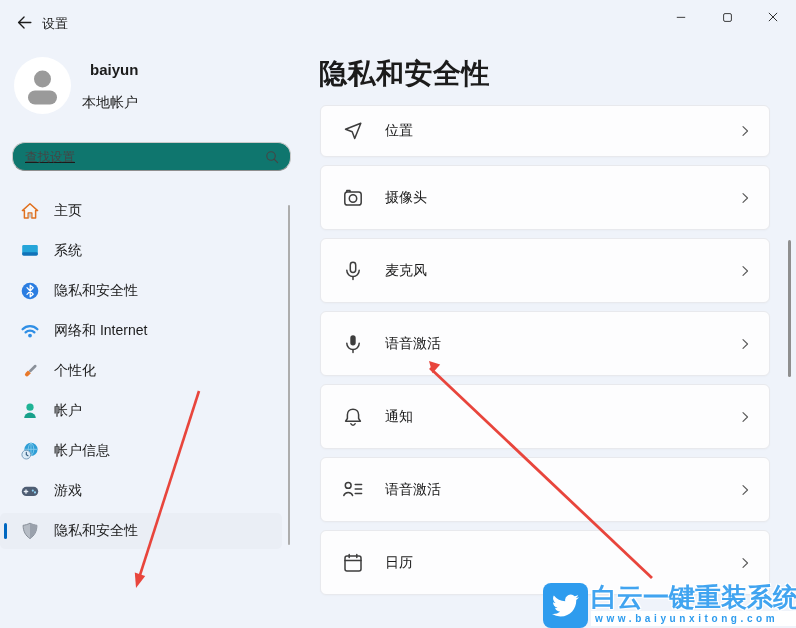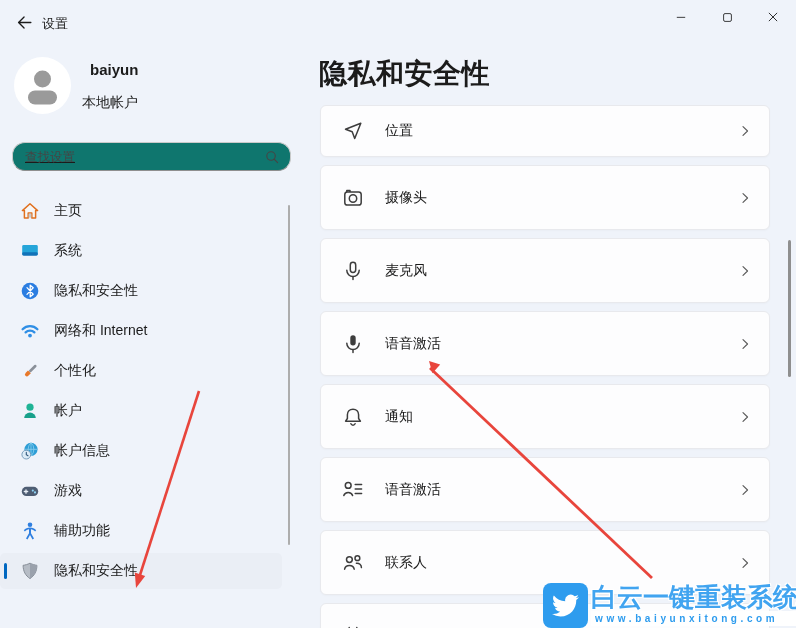--- a/index.html
+++ b/index.html
@@ -203,31 +203,20 @@
         <span class="nicon">
           <svg width="20" height="20" viewBox="0 0 20 20">
             <rect x="1.8" y="5.8" width="16.4" height="9.2" rx="4.6" fill="#4e5d73"></rect>
             <path d="M6 8.8 v3.4 M4.3 10.5 h3.4" stroke="#e8eef5" stroke-width="1.3" stroke-linecap="round"></path>
             <circle cx="12.8" cy="9.6" r="1.05" fill="#8fd4f5"></circle>
             <circle cx="15" cy="11.4" r="1.05" fill="#8fd4f5"></circle>
           </svg>
         </span>
         <span>游戏</span>
       </div>
-      <div class="nav-item">
-        <span class="nicon">
-          <svg width="20" height="20" viewBox="0 0 20 20">
-            <g fill="#2f7fe0">
-              <circle cx="10" cy="3.7" r="2.3"></circle>
-              <path d="M10 6.6 c2.7 0 4.5 1 6.2 2.7 l-1.1 1.2 c-1.4-1.4-2.7-2-4.1-2.2 v3.9 l3 5.3 -1.5 .9 -2.5-4.5 -2.5 4.5 -1.5-.9 3-5.3 V8.3 C7.6 8.5 6.3 9.1 4.9 10.5 L3.8 9.3 C5.5 7.6 7.3 6.6 10 6.6 Z"></path>
-            </g>
-          </svg>
-        </span>
-        <span>辅助功能</span>
-      </div>
       <div class="nav-item selected">
         <span class="nicon">
           <svg width="20" height="20" viewBox="0 0 20 20">
             <path d="M10 2.2 C12.4 3.4 14.8 4.1 16.9 4.3 C16.9 10 14.6 14.6 10 17.6 C5.4 14.6 3.1 10 3.1 4.3 C5.2 4.1 7.6 3.4 10 2.2 Z" fill="#b6bcc5" stroke="#868d97" stroke-width="1"></path>
             <path d="M10 2.2 C12.4 3.4 14.8 4.1 16.9 4.3 C16.9 10 14.6 14.6 10 17.6 Z" fill="#9aa1ac"></path>
           </svg>
         </span>
         <span>隐私和安全性</span>
       </div>
     </div>
@@ -319,38 +308,20 @@
         <span class="cicon">
           <svg width="24" height="24" viewBox="0 0 24 24">
             <g fill="none" stroke="#3d3d3d" stroke-width="1.5" stroke-linecap="round">
               <circle cx="7.2" cy="7.4" r="2.9"></circle>
               <path d="M2.8 17.6 a4.6 4.4 0 0 1 8.8 0"></path>
               <path d="M14.2 6.6 h6.4 M14.2 11 h6.4 M14.2 15.4 h6.4"></path>
             </g>
           </svg>
         </span>
         <span class="clabel">语音激活</span>
-        <span class="chev">
-          <svg width="16" height="16" viewBox="0 0 24 24">
-            <path d="M9 5.5 L15.8 12 L9 18.5" fill="none" stroke="#5a5a5a" stroke-width="1.7" stroke-linecap="round" stroke-linejoin="round"></path>
-          </svg>
-        </span>
-      </div>
-      <div class="card">
-        <span class="cicon">
-          <svg width="24" height="24" viewBox="0 0 24 24">
-            <g fill="none" stroke="#3d3d3d" stroke-width="1.5" stroke-linecap="round">
-              <circle cx="8.4" cy="8.6" r="2.9"></circle>
-              <path d="M3.6 18.2 a4.9 4.5 0 0 1 9.6 0"></path>
-              <circle cx="16.4" cy="7.2" r="2.4"></circle>
-              <path d="M15.4 12.2 a4.4 4.2 0 0 1 5 4.4"></path>
-            </g>
-          </svg>
-        </span>
-        <span class="clabel">联系人</span>
         <span class="chev">
           <svg width="16" height="16" viewBox="0 0 24 24">
             <path d="M9 5.5 L15.8 12 L9 18.5" fill="none" stroke="#5a5a5a" stroke-width="1.7" stroke-linecap="round" stroke-linejoin="round"></path>
           </svg>
         </span>
       </div>
       <div class="card">
         <span class="cicon">
           <svg width="24" height="24" viewBox="0 0 24 24">
             <g fill="none" stroke="#3d3d3d" stroke-width="1.5" stroke-linecap="round" stroke-linejoin="round">

